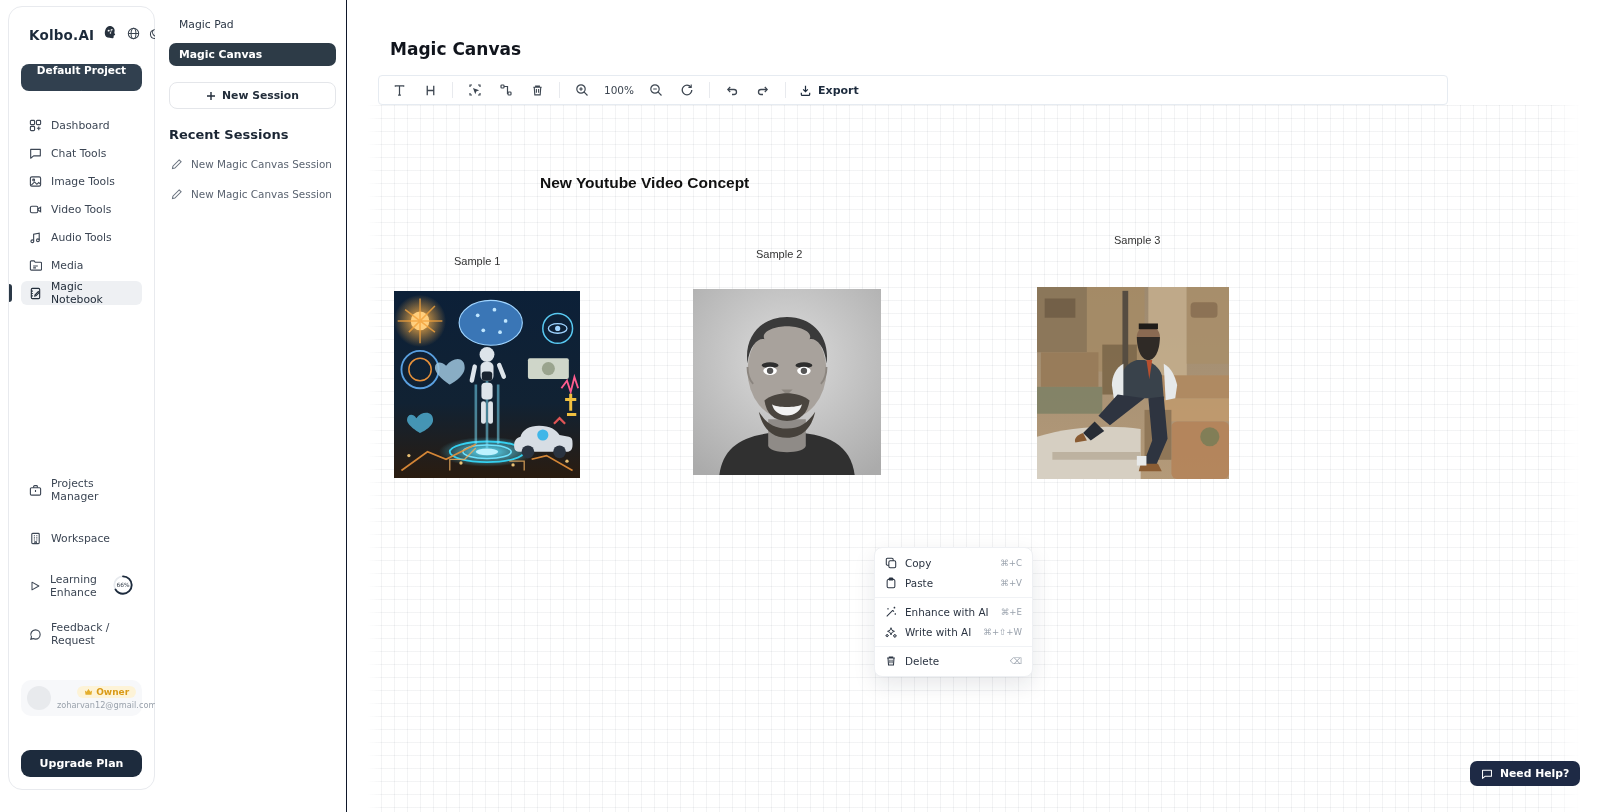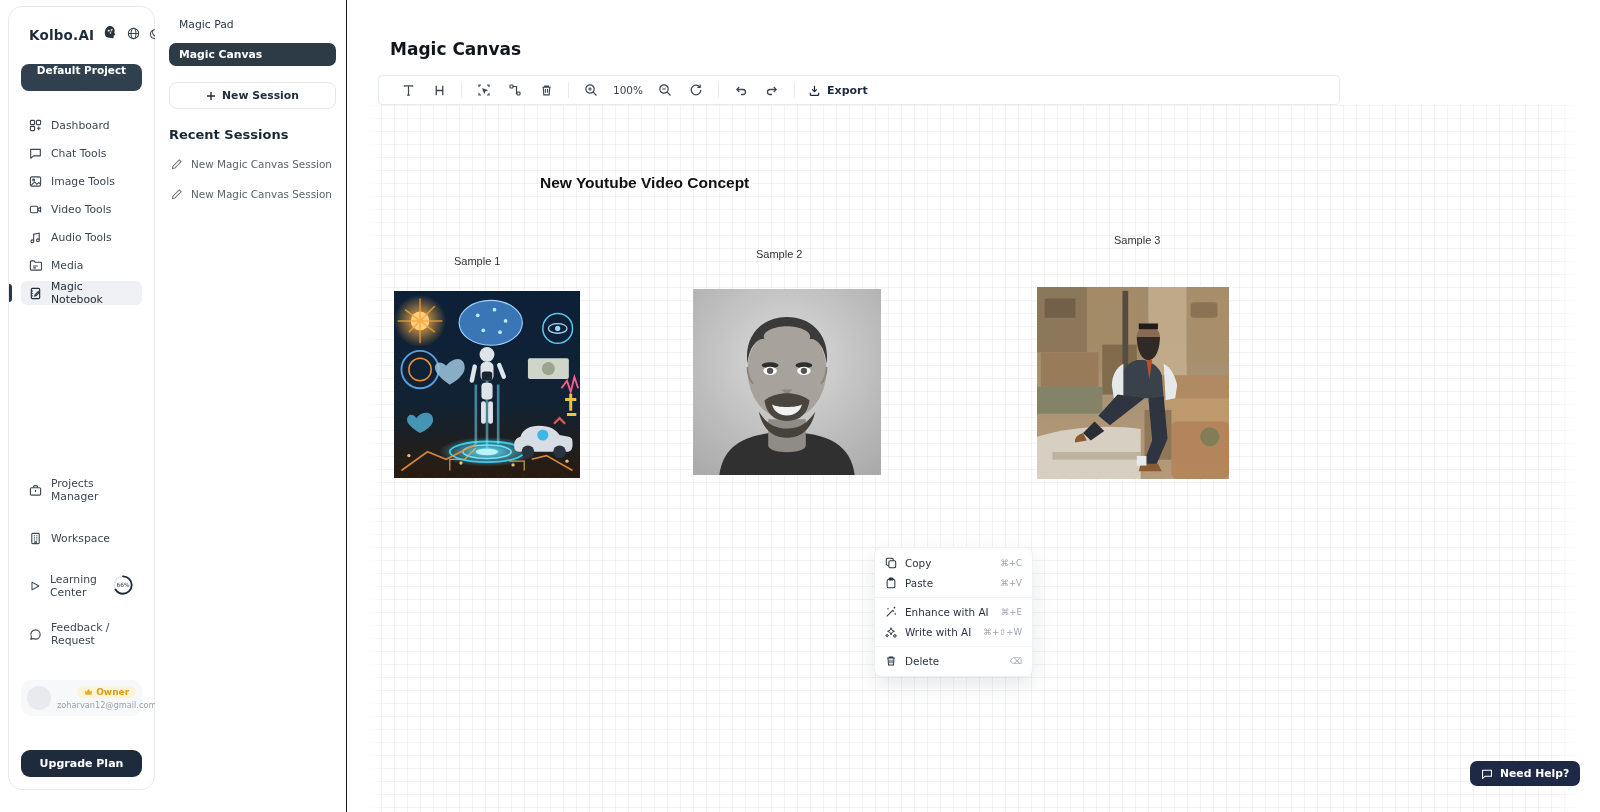--- a/index.html
+++ b/index.html
@@ -45,22 +45,22 @@
     display:flex; align-items:center; padding:0 10px; font-size:10.8px; font-weight:600; cursor:pointer; }
   .new-session { margin-top:16px; height:27px; background:#fff; border:1px solid #e4e6ea; border-radius:8px;
     display:flex; align-items:center; justify-content:center; gap:6px; font-size:10.8px; font-weight:600;
     color:#222d3a; cursor:pointer; width:100%; font-family:inherit; }
   .recent-h { margin-top:18px; font-size:13px; font-weight:bold; color:#1b2634; }
   .session-item { display:flex; align-items:center; gap:8px; margin-top:14px; font-size:10.4px;
     color:#5a6370; cursor:pointer; padding:2px 2px; }
 
   
   .main-title { position:absolute; left:390px; top:39px; font-size:17px; font-weight:bold; color:#10141c; }
-  .toolbar { position:absolute; left:378px; top:75px; width:962px; height:30px; background:#fff;
-    border:1px solid #e6ebf1; border-radius:4px; display:flex; align-items:center; padding:0 20px; gap:13px; }
+  .toolbar { position:absolute; left:378px; top:75px; width:1070px; height:30px; background:#fff;
+    border:1px solid #e6ebf1; border-radius:4px; display:flex; align-items:center; padding:0 11px; gap:13px; }
   .tb-btn { display:flex; align-items:center; justify-content:center; width:18px; height:18px;
     color:#3d4651; cursor:pointer; background:none; border:none; }
   .tb-div { width:1px; height:16px; background:#e8eaee; }
   .tb-zoom { font-size:10.5px; color:#3d4651; min-width:28px; text-align:center; }
   .tb-export { display:flex; align-items:center; gap:6px; font-size:11px; font-weight:600; color:#1d2b3d;
     cursor:pointer; background:none; border:none; font-family:inherit; }
 
   .canvas { position:absolute; left:368px; top:105px; width:1212px; height:707px;
     background-image:linear-gradient(to right, rgba(35,45,65,0.055) 1px, transparent 1px),
                      linear-gradient(to bottom, rgba(35,45,65,0.055) 1px, transparent 1px);
@@ -191,21 +191,21 @@
         <svg width="13" height="13" viewBox="0 0 14 14" fill="none" stroke="#3c4654" stroke-width="1.2">
             <rect x="3" y="1.5" width="8" height="11" rx="1"></rect>
             <path d="M5.2 4h1.2M7.8 4H9M5.2 6.3h1.2M7.8 6.3H9M5.2 8.6h1.2M7.8 8.6H9M6.3 12.5V10.5h1.6v2"></path>
           </svg>
         <span>Workspace</span>
       </div>
       <div class="nav-item">
         <svg width="12" height="12" viewBox="0 0 14 14" fill="none" stroke="#3c4654" stroke-width="1.2">
             <path d="M3.5 2.5l8 4.5-8 4.5z" stroke-linejoin="round"></path>
           </svg>
-        <span>Learning Center</span>
+        <span>Learning Enhance</span>
         <span class="ring-badge">
           <svg width="22" height="22" viewBox="0 0 24 24">
               <circle cx="12" cy="12" r="9.5" fill="none" stroke="#e7eaee" stroke-width="2"></circle>
               <circle cx="12" cy="12" r="9.5" fill="none" stroke="#1d2b3d" stroke-width="2" stroke-dasharray="39.4 20.3" stroke-linecap="round" transform="rotate(-90 12 12)"></circle>
               <text x="12" y="14.6" text-anchor="middle" font-size="6.4" fill="#39434f" font-family="DejaVu Sans">66%</text>
             </svg>
         </span>
       </div>
       <div class="nav-item">
         <svg width="13" height="13" viewBox="0 0 14 14" fill="none" stroke="#3c4654" stroke-width="1.2">

